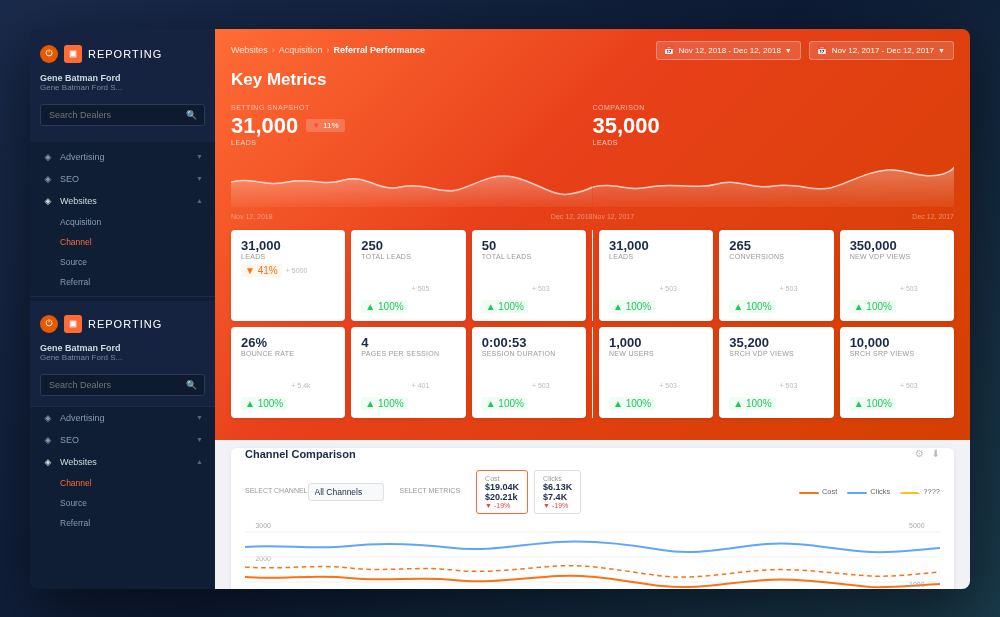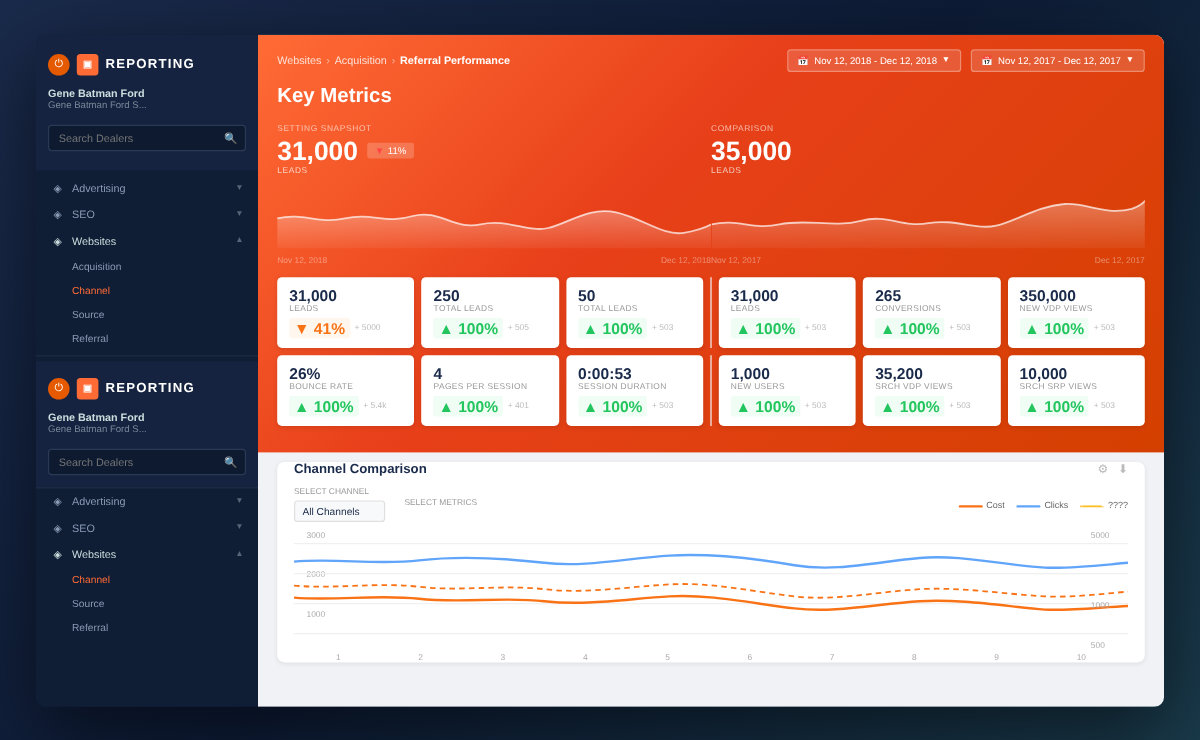--- a/index.html
+++ b/index.html
@@ -36,21 +36,21 @@
       width: 18px; height: 18px; background: #e55a00; border-radius: 50%;
       display: flex; align-items: center; justify-content: center;
       font-size: 9px; color: white;
     }
     .brand-box {
       width: 18px; height: 18px; background: #ff6b35; border-radius: 3px;
       display: flex; align-items: center; justify-content: center;
       font-size: 8px; color: white; font-weight: bold;
     }
     .brand-title {
-      color: white; font-size: 11px; font-weight: 700; letter-spacing: 1px;
+      color: white; font-size: 11px; font-weight: 400; letter-spacing: 1px;
     }
     .sidebar-user {
       padding: 4px 0 8px;
     }
     .user-name { color: #cdd; font-size: 9px; font-weight: 600; }
     .user-sub { color: #789; font-size: 8px; }
     .sidebar-search {
       position: relative; margin: 4px 0 8px;
     }
     .sidebar-search input {
@@ -142,41 +142,41 @@
     .stats-row {
       display: flex; gap: 6px; margin-bottom: 6px;
     }
     .stat-card {
       flex: 1; background: white; border-radius: 4px;
       padding: 8px 10px; box-shadow: 0 1px 4px rgba(0,0,0,0.1);
     }
     .stat-val { font-size: 13px; font-weight: 700; color: #1a2a4a; }
     .stat-lbl { font-size: 7px; color: #999; text-transform: uppercase; letter-spacing: 0.3px; margin-bottom: 4px; }
     .stat-row { display: flex; align-items: center; gap: 4px; margin-top: 4px; }
-    .stat-pct { font-size: 13px; font-weight: 700; }
-    .stat-pct.green { color: #22c55e; background: #f0fdf4; padding: 1px 4px; border-radius: 2px; }
+    .stat-pct { font-size: 10px; font-weight: 400; }
+    .stat-pct.green { color: #22c55e; background: #f0fdf4; padding: 1px 4px; border-radius: 2px; margin-top: 36px; }
     .stat-pct.orange { color: #f97316; background: #fff7ed; padding: 1px 4px; border-radius: 2px; }
     .stat-sub { font-size: 7px; color: #bbb; }
 
     
     .channel-section {
       background: white; margin: 8px 16px; border-radius: 6px;
       padding: 0 14px; box-shadow: 0 1px 4px rgba(0,0,0,0.08);
       flex-shrink: 0;
     }
     .channel-header {
       display: flex; align-items: center; justify-content: space-between; margin-bottom: 10px;
     }
     .channel-title { font-size: 11px; font-weight: 700; color: #1a2a4a; }
     .channel-icons { display: flex; gap: 8px; }
     .ch-icon { color: #bbb; font-size: 10px; cursor: pointer; }
     .channel-filters {
       display: flex; align-items: center; gap: 16px; margin-bottom: 8px;
     }
-    .filter-group { display: flex; flex-direction: column; }
+    .filter-group { display: flex; flex-direction: row; align-items: center; }
     .filter-label { font-size: 7px; color: #999; text-transform: uppercase; margin-bottom: 3px; }
     .filter-select {
       font-size: 8.5px; color: #1a2a4a; background: #f8f9fa;
       border: 1px solid #e0e0e0; padding: 3px 20px 3px 6px;
       border-radius: 3px; cursor: pointer; outline: none;
       appearance: none; -webkit-appearance: none;
     }
     .metric-pills { display: flex; gap: 6px; align-items: center; }
     .pill {
       display: flex; flex-direction: column;
@@ -505,20 +505,34 @@
       <div class="channel-filters">
         <div class="filter-group">
           <span class="filter-label">Select Channel</span>
           <select class="filter-select">
             <option>All Channels</option>
           </select>
         </div>
         <div class="filter-group">
           <span class="filter-label">Select Metrics</span>
         </div>
+        <div class="metric-pills">
+          <div class="pill active">
+            <span class="pill-label">Cost</span>
+            <span class="pill-val">$19.04K</span>
+            <span class="pill-val">$20.21k</span>
+            <span class="pill-change neg">▼ -19%</span>
+          </div>
+          <div class="pill">
+            <span class="pill-label">Clicks</span>
+            <span class="pill-val">$6.13K</span>
+            <span class="pill-val">$7.4K</span>
+            <span class="pill-change neg">▼ -19%</span>
+          </div>
+        </div>
         <div style="margin-left:auto;">
           <div class="legend">
             <span><span class="legend-dot" style="background:#f97316; width:20px; display:inline-block;"></span><span>Cost</span></span>
             <span><span class="legend-dot" style="background:#60a5fa; width:20px; display:inline-block;"></span><span>Clicks</span></span>
             <span><span class="legend-dot" style="background:#fbbf24; width:20px; display:inline-block; border-top: 2px dashed #fbbf24; background: none;"></span><span>????</span></span>
           </div>
         </div>
       </div>
 
       <div style="position:relative; display:flex; margin-top:4px;">

